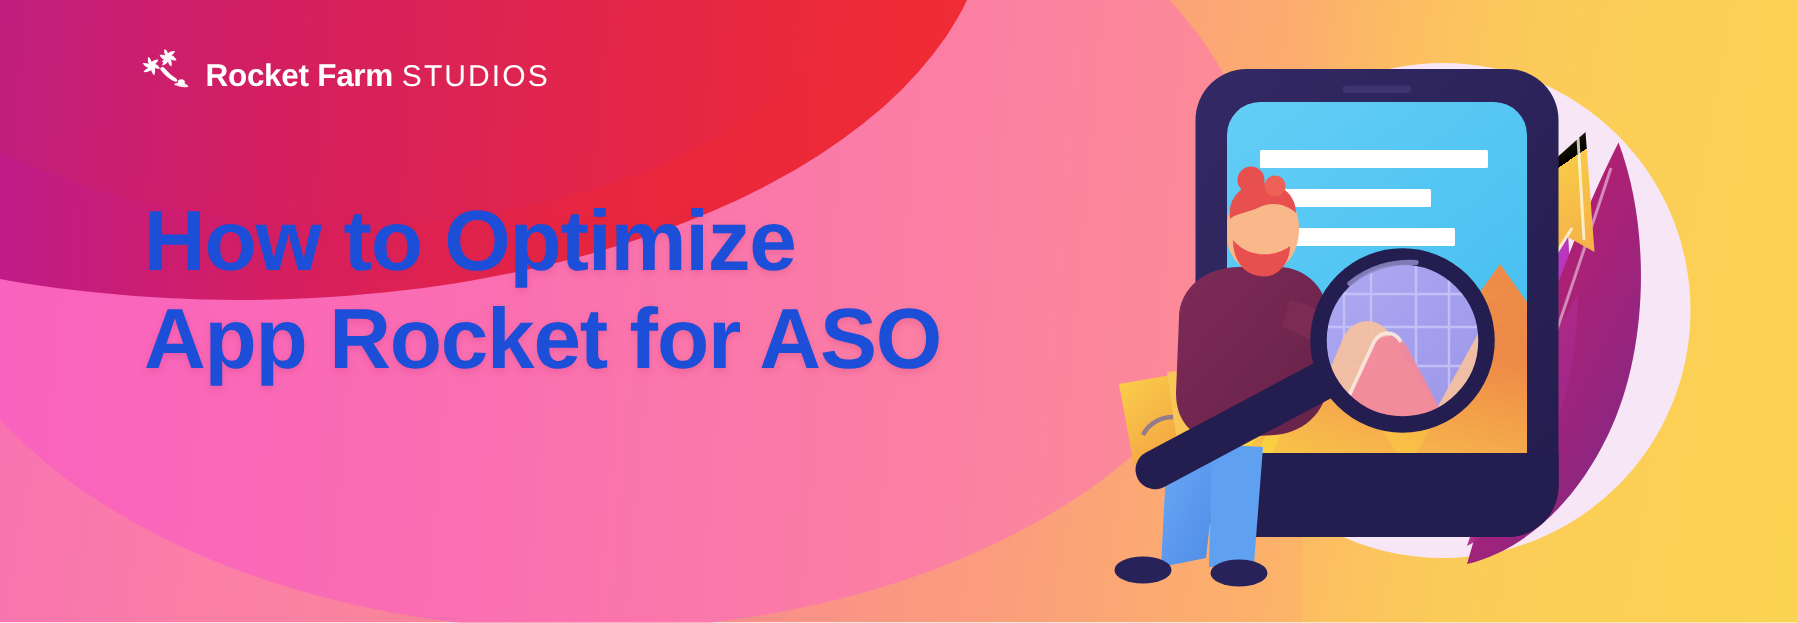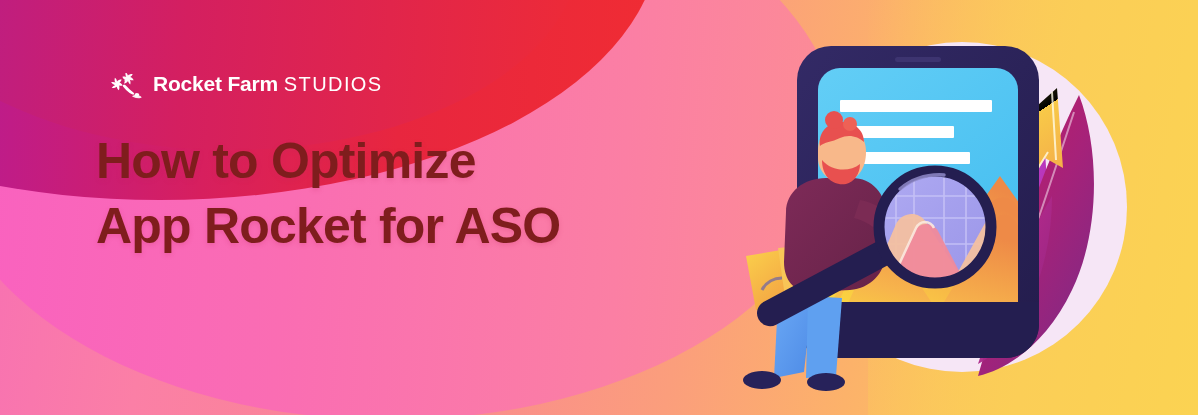--- a/index.html
+++ b/index.html
@@ -58,39 +58,38 @@
   }
   .bg-yellow-right {
     position:absolute;
     right:0; top:0;
     width:330px; height:415px;
     background:linear-gradient(100deg, rgba(251,200,92,0) 0%, #FBCE57 55%, #FBD352 100%);
   }
 
   
   .logo {
-    position:absolute; left:110px; top:33px;
-    display:flex; align-items:flex-start; gap:9px;
+    position:absolute; left:94px; top:33px;
+    display:flex; align-items:flex-end; gap:9px;
     z-index:30;
-    margin-top:40px;
   }
   .logo-mark { width:34px; height:28px; display:block; }
   .logo-text {
     font-size:21px; color:#fff; white-space:nowrap;
     line-height:1;
   }
   .logo-text .b { font-weight:bold; letter-spacing:-0.2px; }
   .logo-text .l { font-weight:300; letter-spacing:1.4px; font-size:20px; }
 
   
   .headline {
     position:absolute; left:96px; top:129px;
     z-index:30;
-    color:#7f1d1d;
-    font-size:50px;
+    color:#1d4ed8;
+    font-size:57px;
     font-weight:bold;
     line-height:65px;
     letter-spacing:-0.8px;
     text-shadow:0 2px 5px rgba(190,40,90,0.22);
   }
   .headline div { white-space:nowrap; }
 
   
   .illus { position:absolute; left:700px; top:0; width:498px; height:415px; z-index:20; }
   .illus svg { display:block; width:498px; height:415px; }

